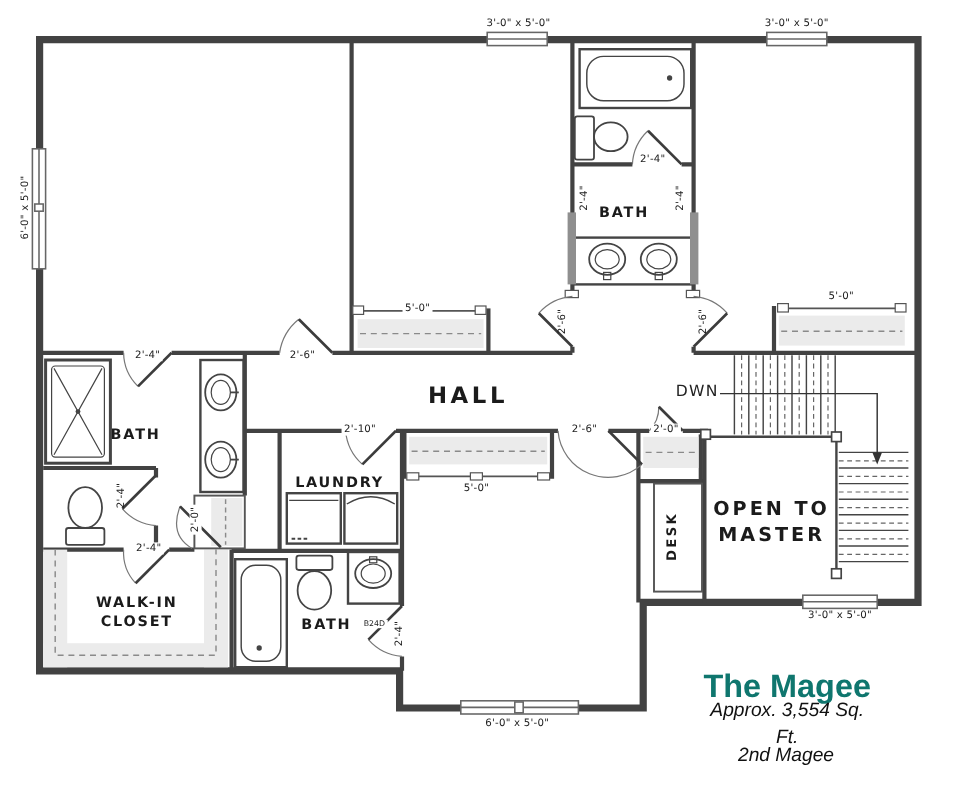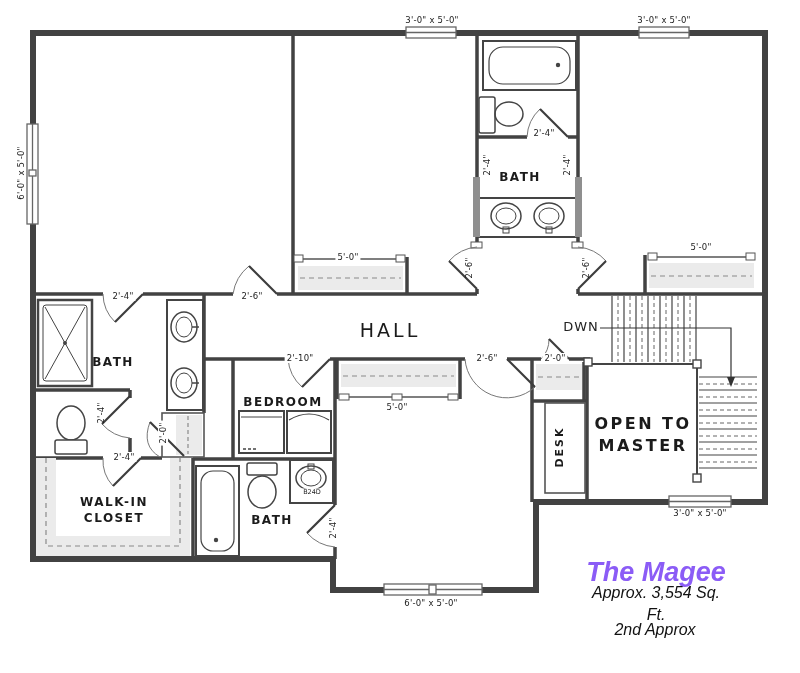--- a/index.html
+++ b/index.html
@@ -2,28 +2,28 @@
 <html><head>
 <meta charset="utf-8">
 <style>
   html,body{margin:0;padding:0;background:#fff;}
   .canvas{position:relative;width:800px;height:673px;background:#ffffff;overflow:hidden;
           font-family:"DejaVu Sans",sans-serif;}
   .canvas svg{position:absolute;left:0;top:0;}
   .label{position:absolute;transform:translate(-50%,-50%);color:#141414;text-align:center;
          white-space:pre-line;line-height:22px;}
   .room{font-size:16px;letter-spacing:2.5px;font-weight:bold;color:#1b1b1b;}
-  .room-lg{font-size:19px;letter-spacing:3px;font-weight:normal;color:#1b1b1b;}
+  .room-lg{font-size:19px;letter-spacing:3px;font-weight:bold;color:#1b1b1b;}
   .room-sm{font-size:12px;letter-spacing:1.5px;font-weight:bold;line-height:16px;color:#1b1b1b;}
   .dim{font-size:8.5px;letter-spacing:0.2px;color:#222;white-space:nowrap;line-height:10px;}
   .bg{background:#fff;padding:0 2px;}
   .v{transform:translate(-50%,-50%) rotate(-90deg);}
-  .tiny{font-size:6.5px;color:#222;line-height:7px;}
-  .title-name{font-family:"Liberation Sans",sans-serif;font-style:italic;font-weight:bold;
-              font-size:27px;color:#8b5cf6;}
+  .tiny{font-size:6.5px;color:#222;line-height:7px;margin-top:28px;}
+  .title-name{font-family:"Liberation Sans",sans-serif;font-weight:bold;
+              font-size:27px;color:#0f766e;}
   .title-sub{font-family:"Liberation Sans",sans-serif;font-style:italic;font-size:16px;color:#111;}
 </style>
 </head>
 <body>
 
 <div class="canvas">
 
 <svg width="800" height="673" viewBox="0 0 800 673">
 
   <g stroke="#424242" fill="none">
@@ -290,21 +290,21 @@
           <path d="M569 359 L549 339" stroke="#3c3c3c" stroke-width="2.2"></path>
         </g>
     <g>
           <path d="M335 547 A42 42 0 0 1 307 533" stroke="#777" stroke-width="1"></path>
           <path d="M335 505 L307 533" stroke="#3c3c3c" stroke-width="2.2"></path>
         </g>
   </g>
 </svg>
 
 <div class="label room-lg" style="left:390px;top:330px">HALL</div>
-<div class="label room-sm" style="left:283px;top:402px">BEDROOM</div>
+<div class="label room-sm" style="left:283px;top:402px">LAUNDRY</div>
 <div class="label room-sm" style="left:114px;top:510px">WALK-IN
 CLOSET</div>
 <div class="label room-sm" style="left:113px;top:362px">BATH</div>
 <div class="label room-sm" style="left:520px;top:177px">BATH</div>
 <div class="label room-sm" style="left:272px;top:520px">BATH</div>
 <div class="label room" style="left:643px;top:435px">OPEN TO
 MASTER</div>
 <div class="label room-sm v" style="left:560px;top:447px;letter-spacing:2px;font-size:11px">DESK</div>
 
 <div class="label dim" style="left:581px;top:327px;font-size:13px;letter-spacing:1px">DWN</div>
@@ -330,15 +330,15 @@
 <div class="label dim v" style="left:101px;top:413px">2'-4"</div>
 <div class="label dim v bg" style="left:163px;top:433px">2'-0"</div>
 <div class="label dim bg" style="left:124px;top:457px">2'-4"</div>
 <div class="label dim bg" style="left:300px;top:358px">2'-10"</div>
 <div class="label dim bg" style="left:487px;top:358px">2'-6"</div>
 <div class="label dim bg" style="left:555px;top:358px">2'-0"</div>
 <div class="label dim v bg" style="left:333px;top:528px">2'-4"</div>
 
 <div class="label title-name" style="left:656px;top:572px">The Magee</div>
 <div class="label title-sub" style="left:656px;top:604px">Approx. 3,554 Sq. Ft.</div>
-<div class="label title-sub" style="left:655px;top:630px">2nd Approx</div>
+<div class="label title-sub" style="left:655px;top:630px">2nd Magee</div>
 
 </div>
 
 </body></html>

